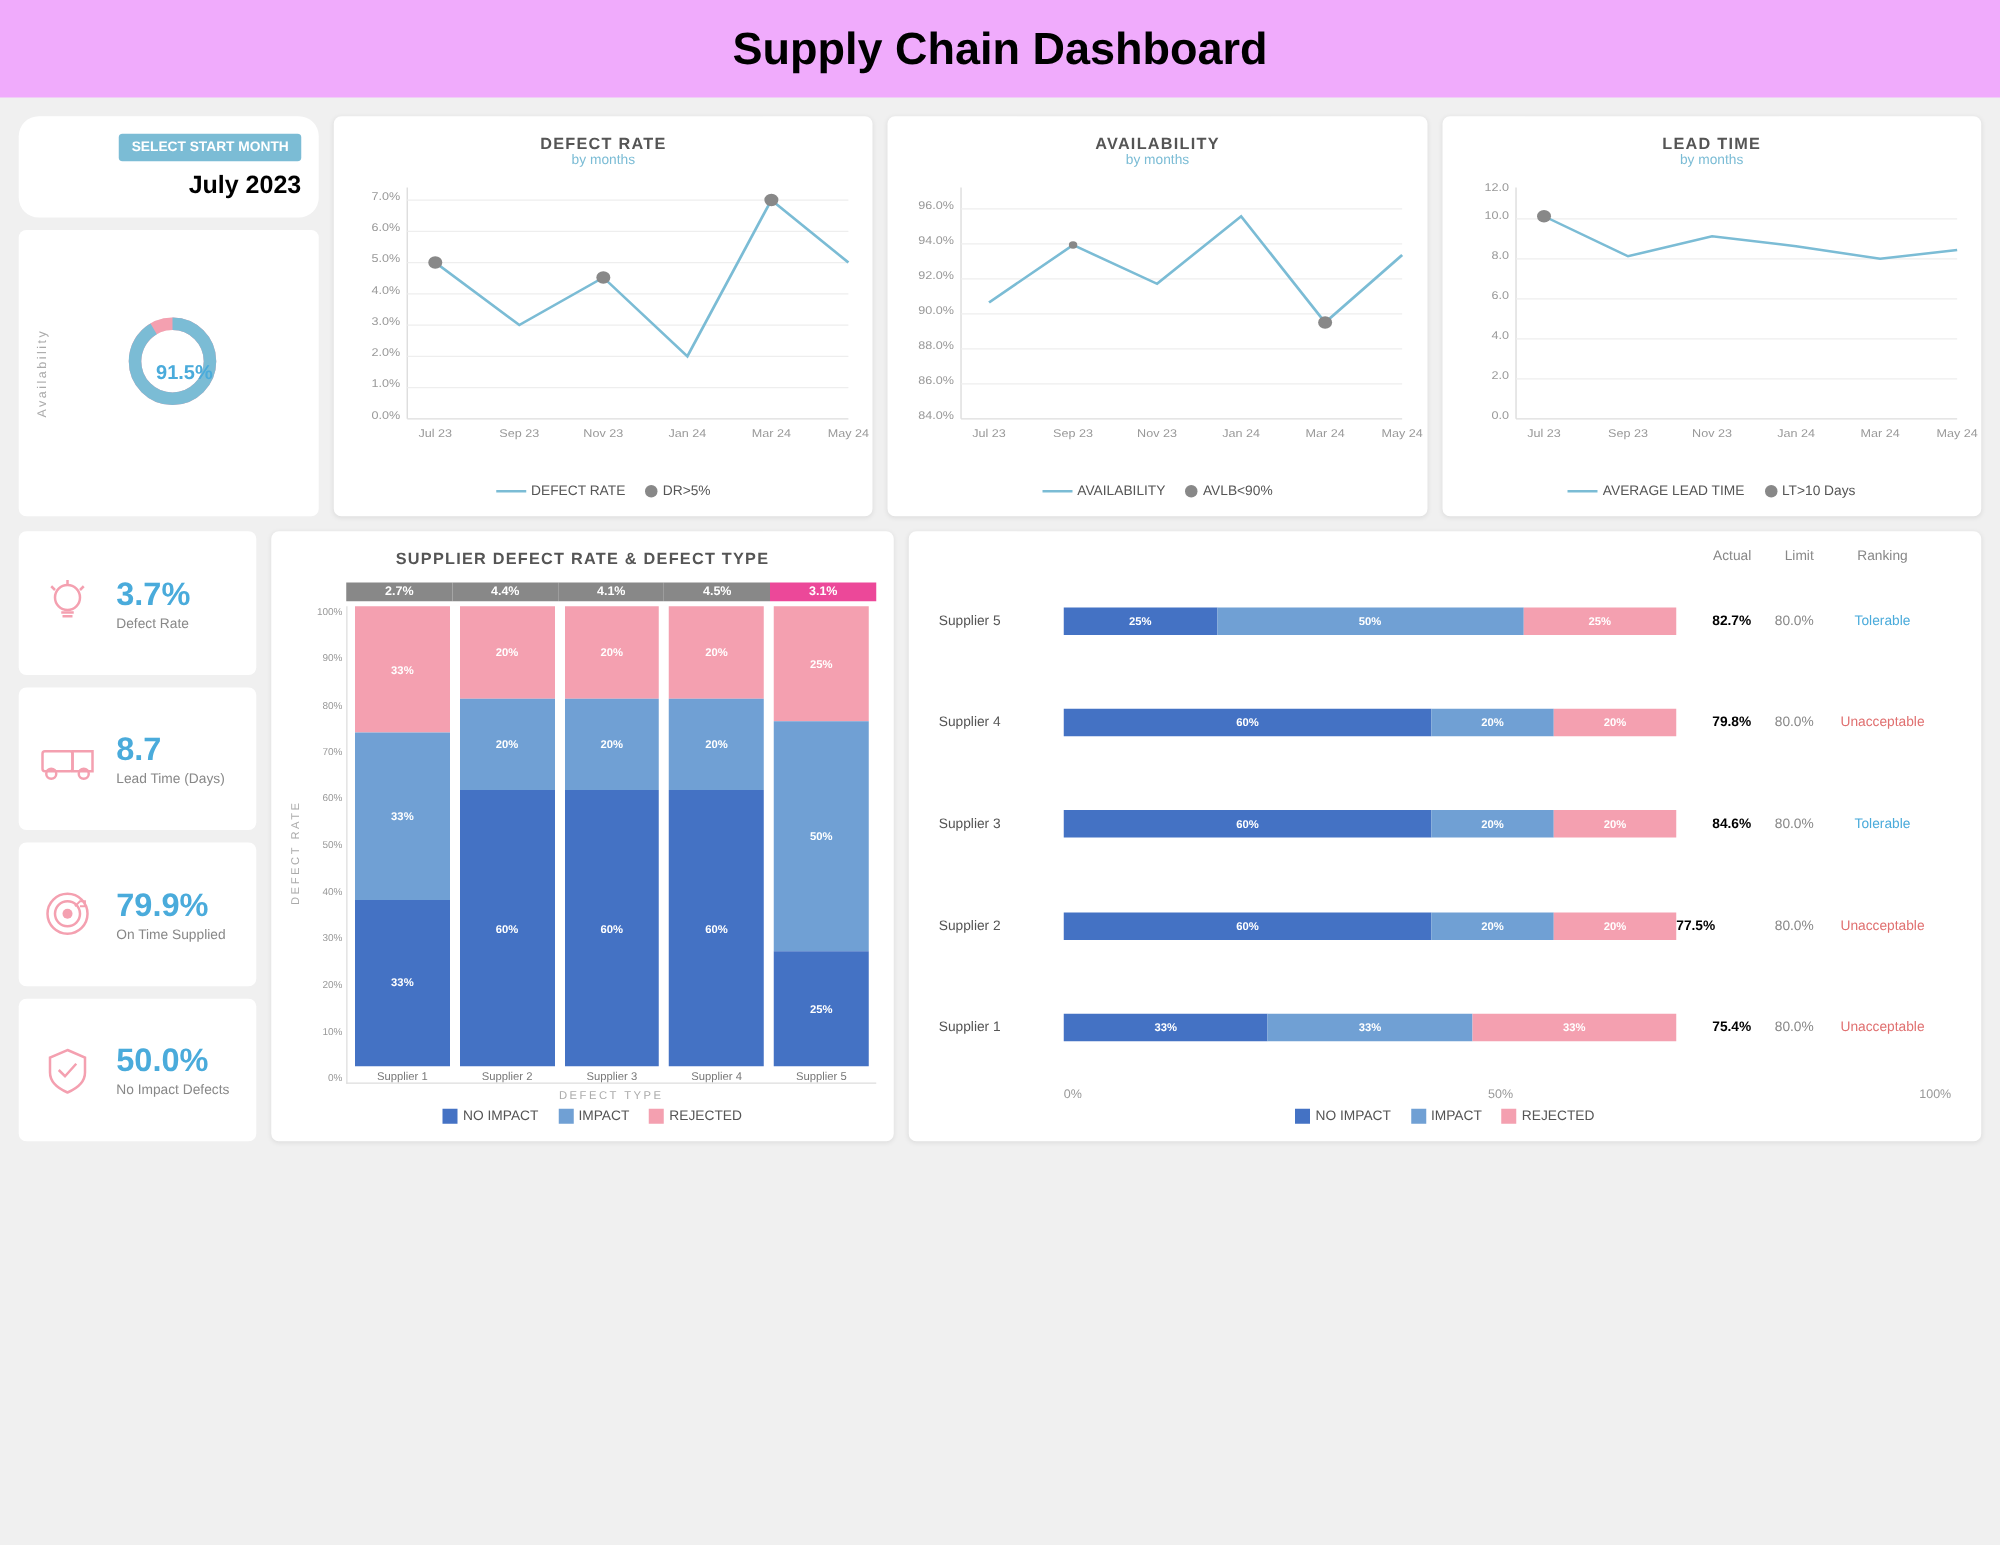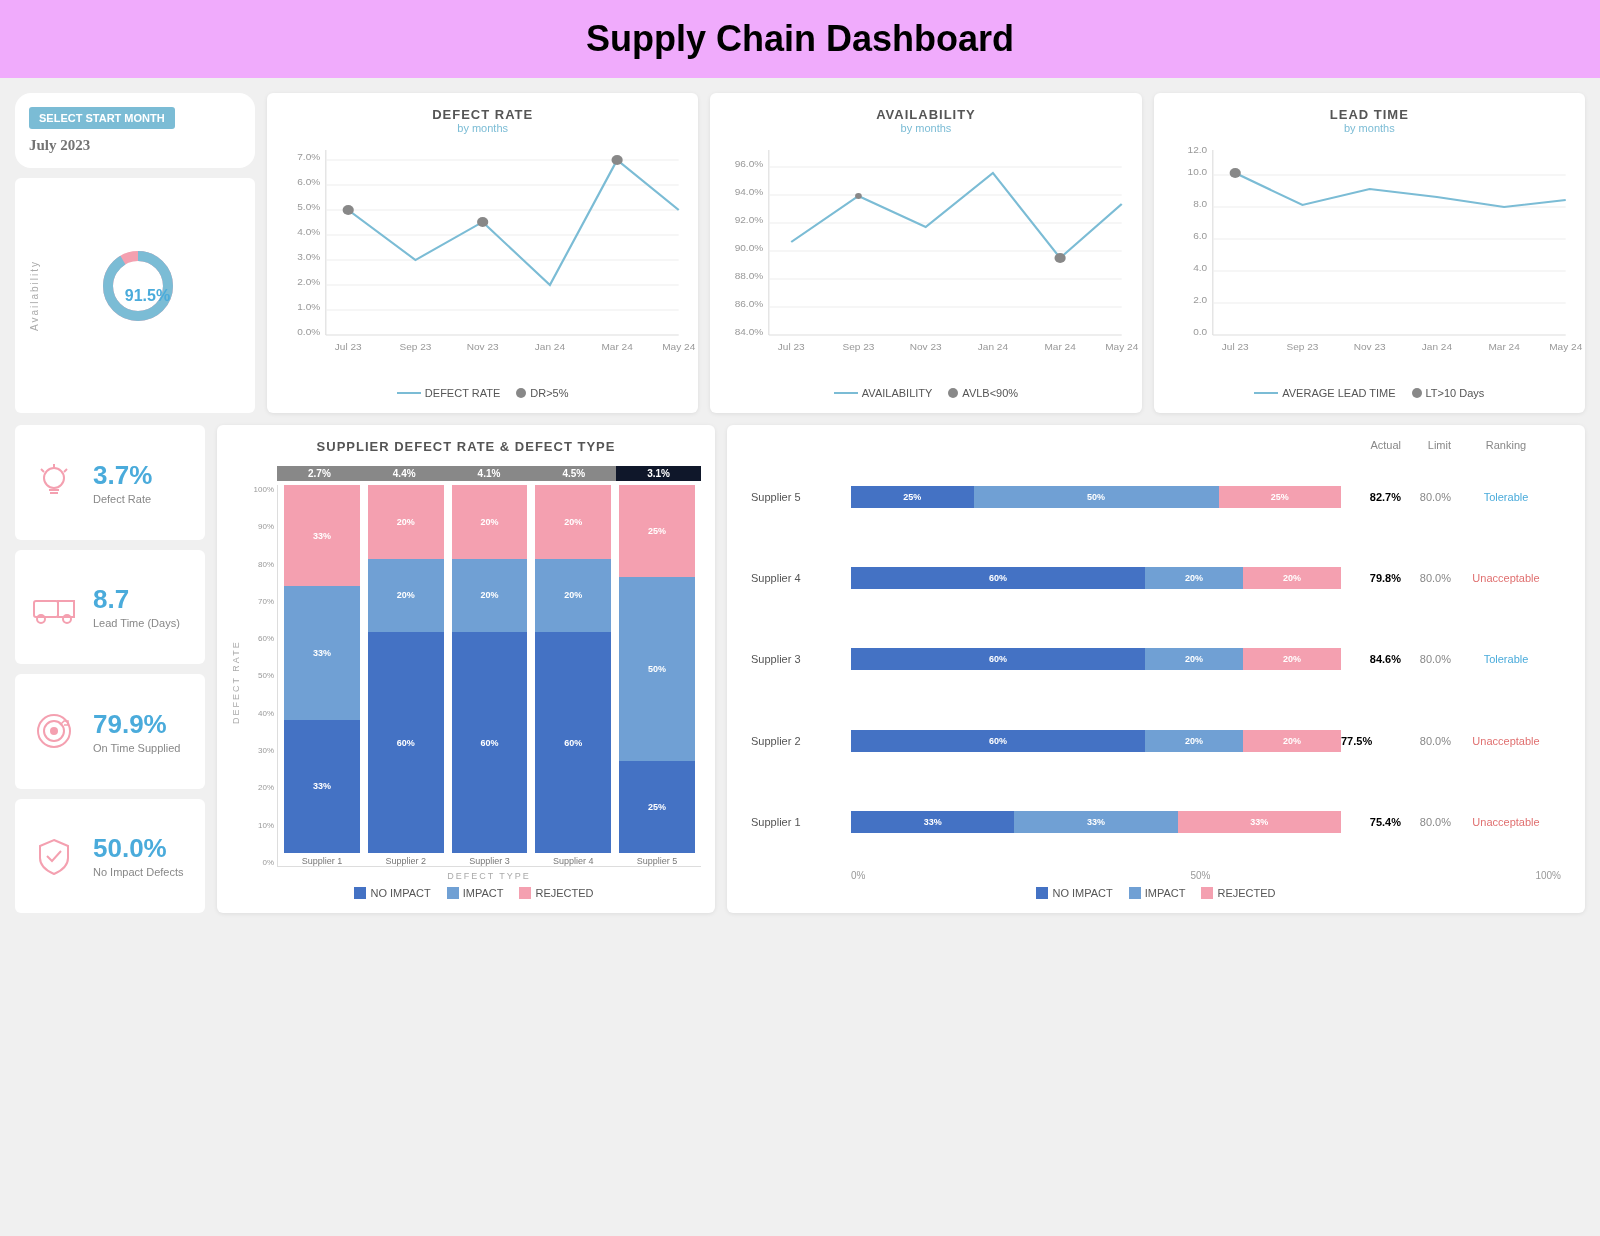--- a/index.html
+++ b/index.html
@@ -5,23 +5,23 @@
     * { box-sizing: border-box; margin: 0; padding: 0; }
     body { font-family: Arial, sans-serif; background: #f0f0f0; width: 1600px; min-height: 1236px; }
     .header { background: #f0abfc; text-align: center; padding: 18px; }
     .header h1 { font-size: 36px; font-weight: bold; color: #000; }
     .main { padding: 15px; display: flex; flex-direction: column; gap: 12px; }
     .row1 { display: flex; gap: 12px; height: 320px; }
     .row2 { display: flex; gap: 12px; height: 488px; }
     .card { background: white; border-radius: 6px; padding: 14px; box-shadow: 0 1px 4px rgba(0,0,0,0.08); }
     
     .left-panel { width: 240px; display: flex; flex-direction: column; gap: 10px; }
-    .select-month-card { background: white; border-radius: 16px; padding: 14px; text-align: left; }
+    .select-month-card { background: white; border-radius: 16px; padding: 14px; text-align: right; }
     .select-label { background: #7bbcd5; color: white; font-size: 11px; font-weight: bold; padding: 5px 10px; border-radius: 3px; margin-bottom: 8px; display: inline-block; }
-    .month-value { color: #737373; font-size: 15px; font-weight: bold; font-family: Liberation Serif, serif; }
+    .month-value { color: #000000; font-size: 20px; font-weight: bold; }
     .metric-card { background: white; border-radius: 6px; padding: 12px 14px; display: flex; align-items: center; gap: 14px; flex: 1; }
     .metric-icon { width: 50px; height: 50px; display: flex; align-items: center; justify-content: center; }
     .metric-value { font-size: 26px; font-weight: bold; color: #4aabdb; }
     .metric-label { font-size: 11px; color: #888; margin-top: 2px; }
     
     .chart-card { flex: 1; display: flex; flex-direction: column; }
     .chart-title { text-align: center; font-size: 13px; font-weight: bold; color: #555; letter-spacing: 1px; }
     .chart-subtitle { text-align: center; font-size: 11px; color: #7bbcd5; margin-bottom: 6px; }
     .chart-area { flex: 1; position: relative; }
     svg { overflow: visible; }
@@ -284,21 +284,21 @@
 
           <div style="writing-mode:vertical-rl;transform:rotate(180deg);font-size:9px;color:#aaa;letter-spacing:2px;text-align:center;width:16px;">DEFECT RATE</div>
 
           <div style="flex:1;display:flex;flex-direction:column;">
 
             <div style="display:flex;margin-left:30px;margin-bottom:4px;">
               <div style="flex:1;text-align:center;background:#888;color:white;font-size:10px;font-weight:bold;padding:2px;">2.7%</div>
               <div style="flex:1;text-align:center;background:#888;color:white;font-size:10px;font-weight:bold;padding:2px;">4.4%</div>
               <div style="flex:1;text-align:center;background:#888;color:white;font-size:10px;font-weight:bold;padding:2px;">4.1%</div>
               <div style="flex:1;text-align:center;background:#888;color:white;font-size:10px;font-weight:bold;padding:2px;">4.5%</div>
-              <div style="flex:1;text-align:center;background:#0f172a;color:white;font-size:10px;font-weight:bold;padding:2px;">3.1%</div>
+              <div style="flex:1;text-align:center;background:#ec4899;color:white;font-size:10px;font-weight:bold;padding:2px;">3.1%</div>
             </div>
             <div style="display:flex;flex:1;">
 
               <div style="width:30px;display:flex;flex-direction:column-reverse;justify-content:space-between;font-size:8px;color:#999;text-align:right;padding-right:3px;">
                 <span>0%</span>
                   <span>10%</span>
                   <span>20%</span>
                   <span>30%</span>
                   <span>40%</span>
                   <span>50%</span>

